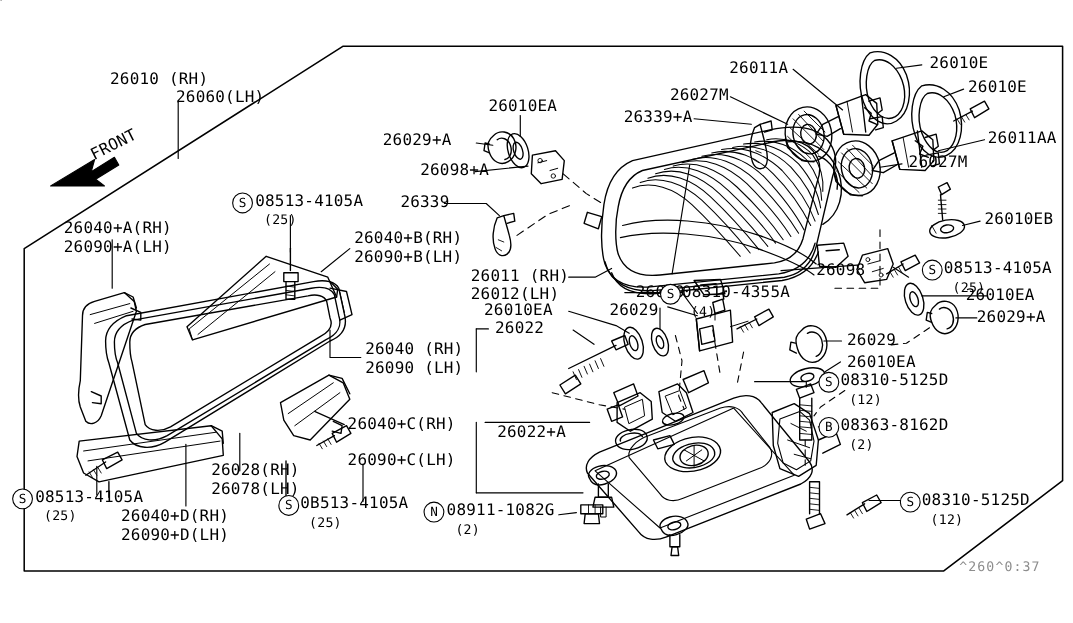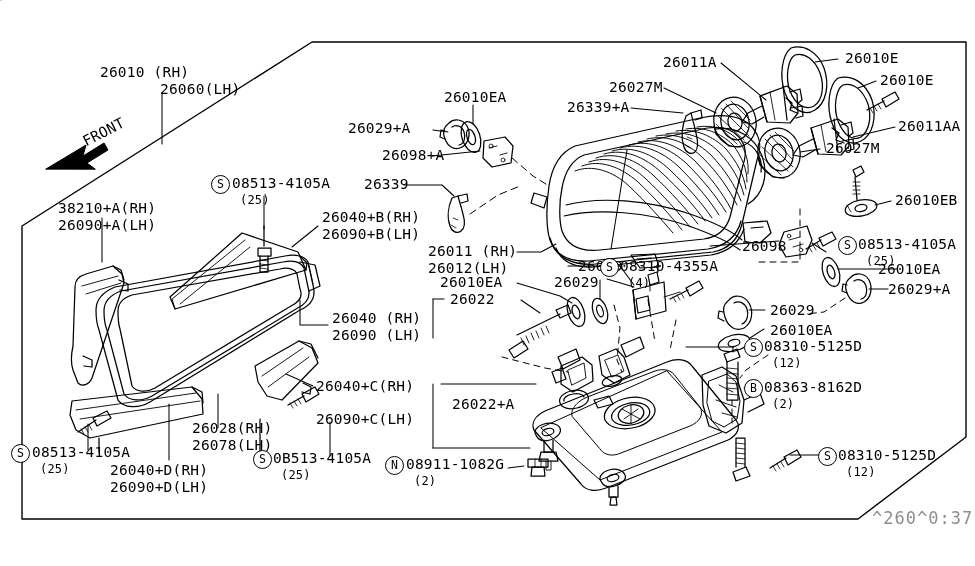--- a/index.html
+++ b/index.html
@@ -18,21 +18,21 @@
     font-size:14.5px;
     letter-spacing:0.2px;
     color:#000;
     white-space:pre;
     line-height:17px;
   }
   .qty{font-size:12px;}
   .wm{
     position:absolute;
     font-family:"DejaVu Sans Mono","Liberation Mono",monospace;
-    font-size:17px;
+    font-size:12px;
     color:#8d8d8d;
     letter-spacing:1px;
     white-space:pre;
   }
   .badge{
     position:absolute;
     width:17px;height:17px;
     border:1.3px solid #000;
     border-radius:50%;
     font-family:"DejaVu Sans Mono","Liberation Mono",monospace;
@@ -583,21 +583,21 @@
       </g>
 
     </g>
   </svg>
 
   <div class="lbl" style="left:100px;top:64px;">26010 (RH)</div>
   <div class="lbl" style="left:116px;top:81px;margin-left:44px;">26060(LH)</div>
 
   <div class="lbl" style="left:80px;top:135px;transform:rotate(-27deg);transform-origin:left top;">FRONT</div>
 
-  <div class="lbl" style="left:58px;top:200px;">38210+A(RH)</div>
+  <div class="lbl" style="left:58px;top:200px;">26040+A(RH)</div>
   <div class="lbl" style="left:58px;top:217px;">26090+A(LH)</div>
 
   <div class="badge" style="left:211px;top:175px;">S</div>
   <div class="lbl" style="left:232px;top:175px;">08513-4105A</div>
   <div class="lbl qty" style="left:240px;top:192px;">(25)</div>
 
   <div class="lbl" style="left:322px;top:209px;">26040+B(RH)</div>
   <div class="lbl" style="left:322px;top:226px;">26090+B(LH)</div>
 
   <div class="lbl" style="left:332px;top:310px;">26040 (RH)</div>
@@ -663,21 +663,21 @@
   <div class="lbl" style="left:770px;top:322px;">26010EA</div>
 
   <div class="badge" style="left:744px;top:338px;">S</div>
   <div class="lbl" style="left:764px;top:338px;">08310-5125D</div>
   <div class="lbl qty" style="left:772px;top:355px;">(12)</div>
 
   <div class="badge" style="left:744px;top:379px;">B</div>
   <div class="lbl" style="left:764px;top:379px;">08363-8162D</div>
   <div class="lbl qty" style="left:772px;top:396px;">(2)</div>
 
-  <div class="lbl" style="left:452px;top:396px;">26022+A</div>
+  <div class="lbl" style="left:452px;top:385px;">26022+A</div>
 
   <div class="badge" style="left:818px;top:447px;">S</div>
   <div class="lbl" style="left:838px;top:447px;">08310-5125D</div>
   <div class="lbl qty" style="left:846px;top:464px;">(12)</div>
 
   <div class="wm" style="left:872px;top:508px;">^260^0:37</div>
 
 </div>
 
 </body></html>

